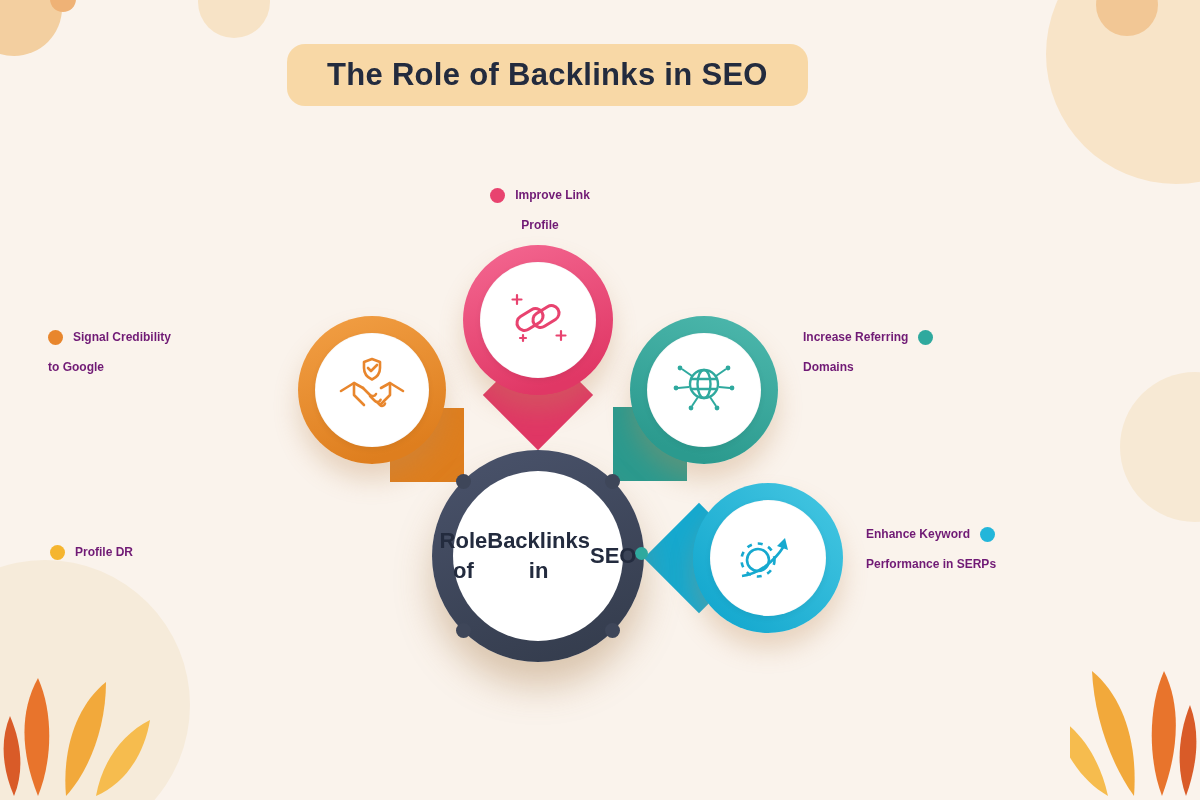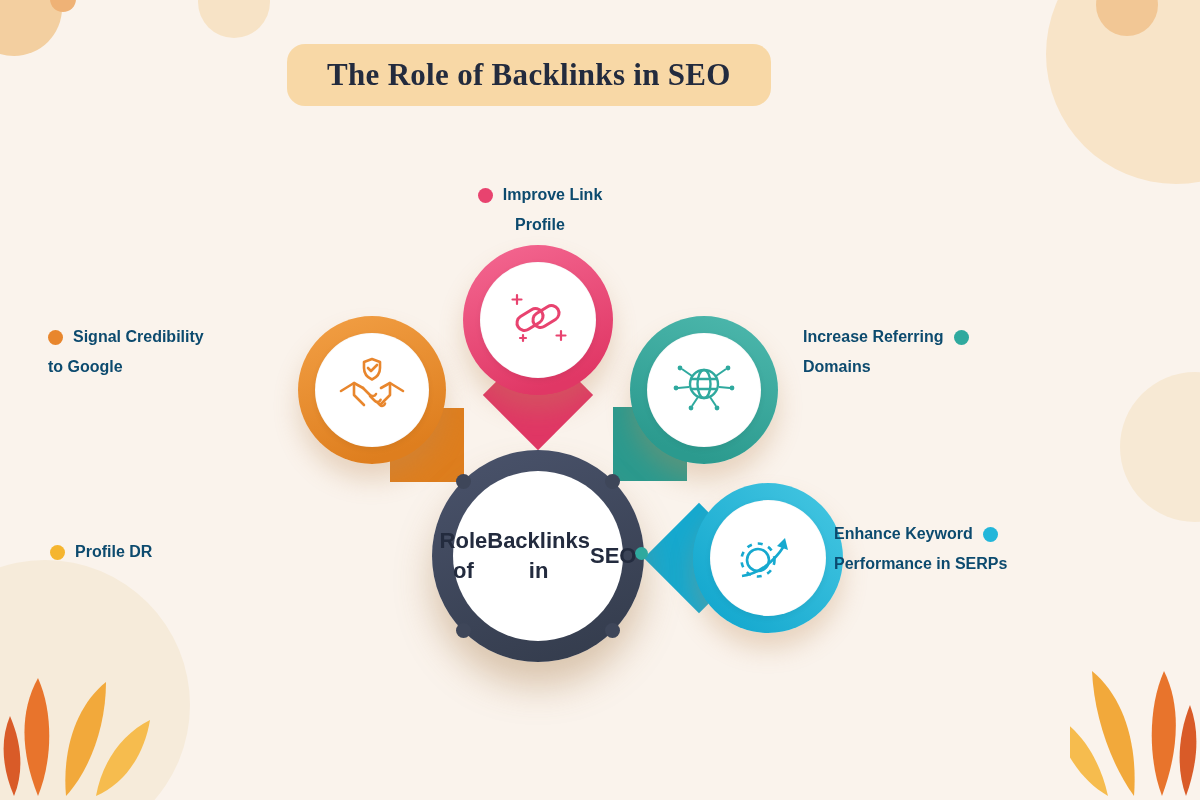--- a/index.html
+++ b/index.html
@@ -22,21 +22,21 @@
 
   .foliage { position:absolute; }
   .foliage-left { left:0px; bottom:0px; }
   .foliage-right { right:0px; bottom:0px; }
 
   
   .title-pill {
     position:absolute; left:287px; top:44px;
     background:#F8D8A6; border-radius:18px; padding:13px 40px;
   }
-  .title-pill h1 { margin:0; font-size:31px; font-weight:bold; color:#232B3E; letter-spacing:0.3px;font-family:Liberation Serif, serif; }
+  .title-pill h1 { margin:0; font-size:31px; font-weight:bold; color:#232B3E; letter-spacing:0.3px; }
 
   
   .pin { position:absolute; }
   .pin .tail { position:absolute; }
   .pin .ring { position:absolute; inset:0; border-radius:50%; box-shadow:0 16px 24px rgba(190,140,90,0.30); }
   .pin .inner {
     position:absolute; inset:17px; border-radius:50%; background:#FFFFFF;
     display:flex; align-items:center; justify-content:center;
     box-shadow: inset 0 0 0 1px rgba(0,0,0,0.02), 0 2px 6px rgba(0,0,0,0.06);
   }
@@ -74,36 +74,36 @@
     text-align:center; font-size:22px; font-weight:bold; color:#232B3E; line-height:30px;
   }
   .hub-dot { position:absolute; width:15px; height:15px; border-radius:50%; background:#3E4659; }
   .hub-dot-tl { left:24px; top:24px; }
   .hub-dot-tr { right:24px; top:24px; }
   .hub-dot-bl { left:24px; bottom:24px; }
   .hub-dot-br { right:24px; bottom:24px; }
   .hub-dot-r  { left:203px; top:97px; width:13px; height:13px; background:#2FA99E; }
 
   
-  .label { position:absolute; font-size:16px; font-weight:bold; color:#0c4a6e; }
+  .label { position:absolute; font-size:12px; font-weight:bold; color:#701a75; }
   .lab-line { display:flex; align-items:center; gap:10px; line-height:30px; }
   .lab-line.to-center { justify-content:center; }
   .lab-line.to-right  { justify-content:flex-start; }
   .dot { width:15px; height:15px; border-radius:50%; flex:none; }
   .dot-pink { background:#E8436F; }
   .dot-orange { background:#E8862D; }
   .dot-teal { background:#2FA99E; }
   .dot-yellow { background:#F5B52F; }
   .dot-cyan { background:#23B6DA; }
 
   .label-top { left:418px; top:180px; width:244px; }
   .label-signal { left:48px; top:322px; width:238px; }
   .label-referring { left:803px; top:322px; width:270px; }
   .label-dr { left:50px; top:537px; }
-  .label-enhance { left:834px; top:519px; width:290px; }
+  .label-enhance { left:866px; top:519px; width:290px; }
 </style>
 </head>
 <body>
 
 <div class="stage">
 
   <div class="blob blob-tl-1"></div>
   <div class="blob blob-tl-2"></div>
   <div class="blob blob-tc"></div>
   <div class="blob blob-tr-big"></div>

